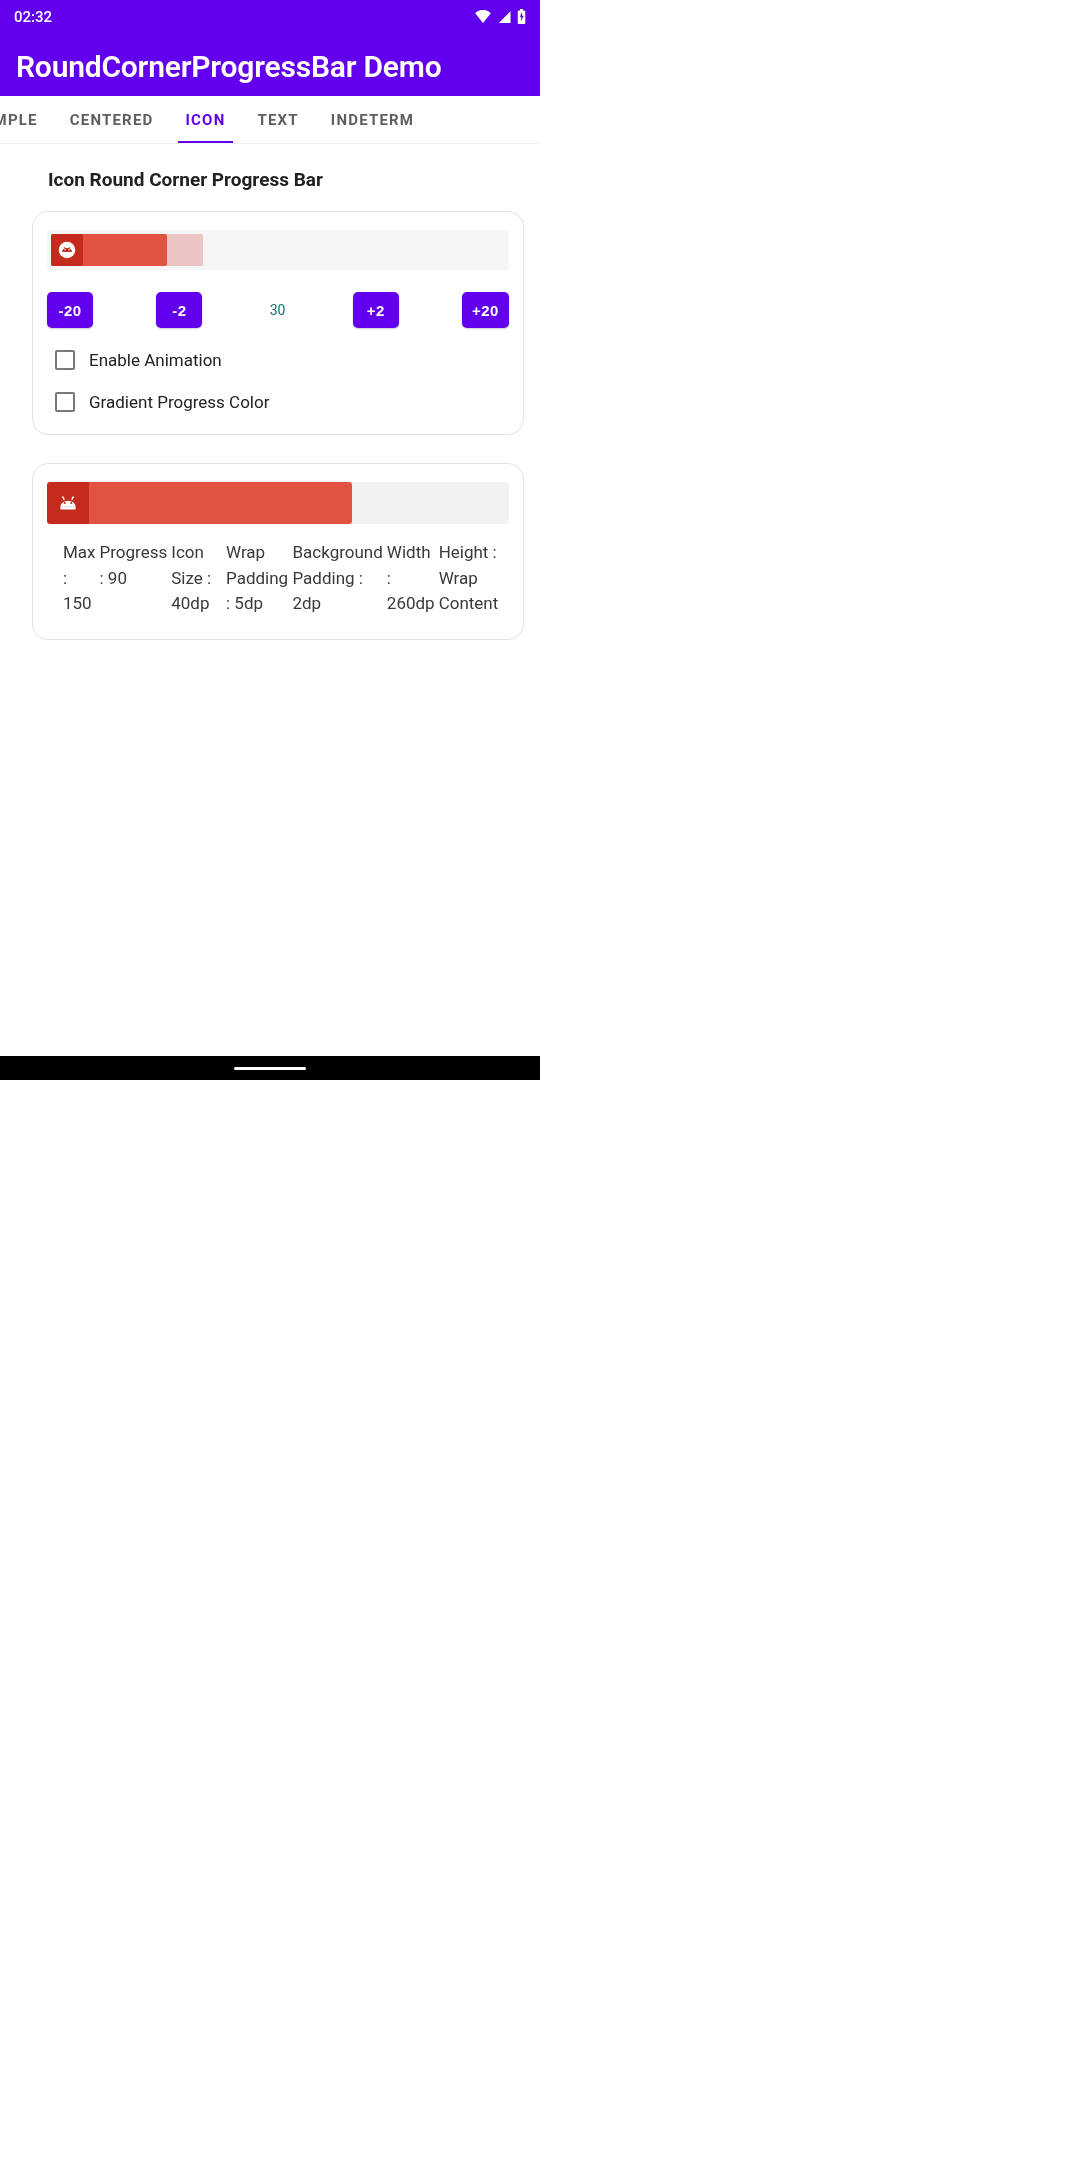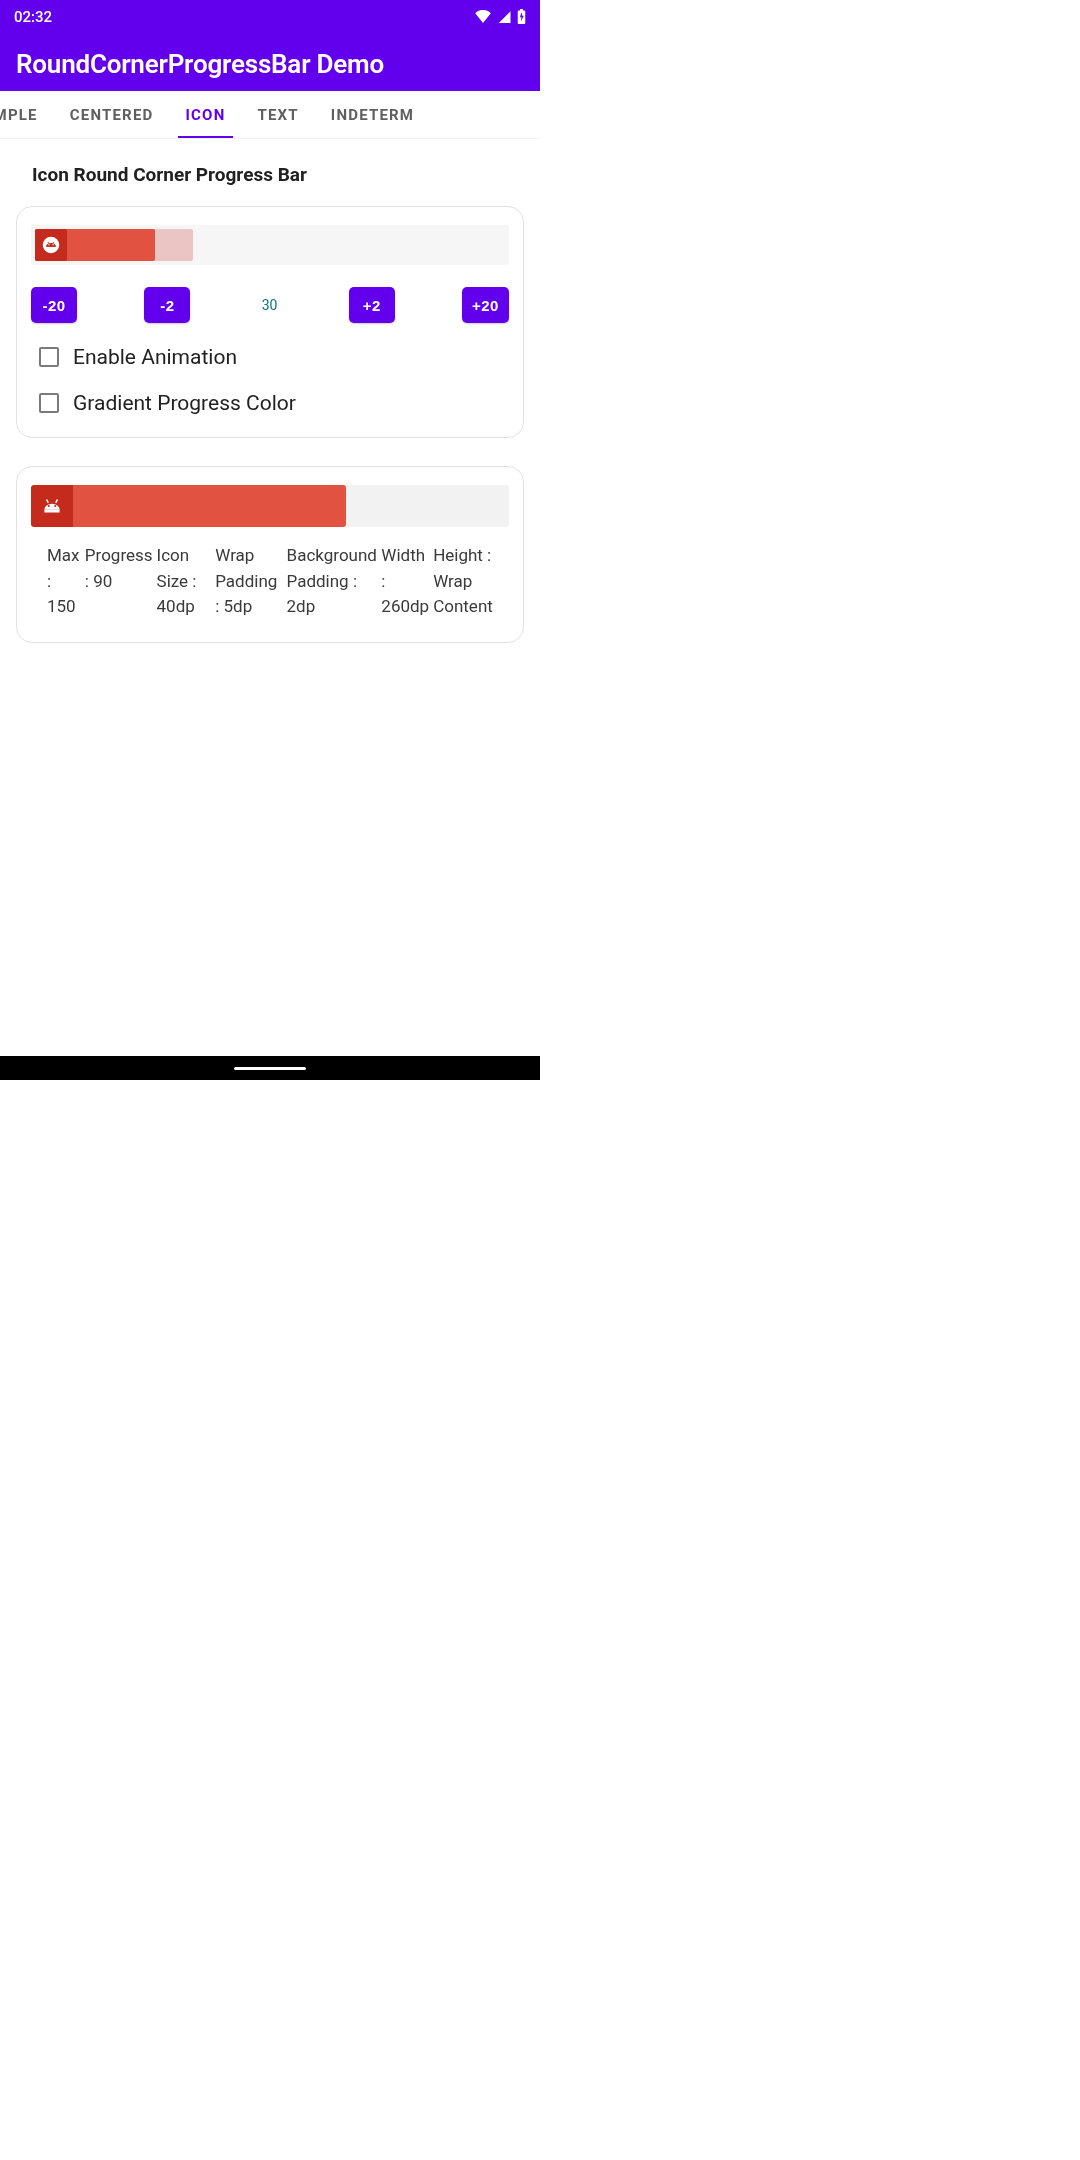--- a/index.html
+++ b/index.html
@@ -6,31 +6,31 @@
   html, body { width: 540px; height: 1080px; font-family: Roboto, "Helvetica Neue", Arial, sans-serif; background: #ffffff; overflow: hidden; }
   .screen { width: 540px; height: 1080px; display: flex; flex-direction: column; position: relative; }
 
   
   .status-bar { height: 33px; background: #6200EE; color: #fff; display: flex; align-items: center; justify-content: space-between; padding: 0 14px; font-size: 15px; font-weight: 500; }
   .status-right { display: flex; align-items: center; gap: 6px; }
   .status-right svg { display: block; }
 
   
   .app-bar { background: #6200EE; color: #fff; padding: 16px 16px 12px 16px; }
-  .app-title { font-size: 26px; font-weight: 600; letter-spacing: -0.2px; }
+  .app-title { font-size: 30px; font-weight: 600; letter-spacing: -0.2px; }
 
   
   .tabs { display: flex; align-items: center; height: 48px; border-bottom: 1px solid rgba(0,0,0,0.05); overflow: hidden; position: relative; }
   .tab { flex: 0 0 auto; padding: 0 16px; height: 48px; display: flex; align-items: center; justify-content: center; font-size: 15px; font-weight: 700; letter-spacing: 1.2px; color: #5f5f5f; cursor: pointer; white-space: nowrap; }
   .tab.active { color: #6200EE; position: relative; }
   .tab.active::after { content: ""; position: absolute; left: 8px; right: 8px; bottom: 0; height: 3px; background: #6200EE; }
   .tabs-row { display: flex; margin-left: -28px; }
 
   
-  .content { flex: 1; overflow: hidden; padding: 24px 16px 0 16px; }
+  .content { flex: 1; overflow: hidden; padding: 24px 16px 0 24px; margin-left: 8px; }
   .section-title { font-size: 19px; font-weight: 700; color: #212121; margin-left: 16px; margin-bottom: 20px; }
 
   .card { border: 1px solid #e2e2e2; border-radius: 16px; padding: 18px 14px 22px 14px; margin-bottom: 28px; background: #fff; }
 
   
   .pbar-wrap { background: #f6f6f6; border-radius: 3px; height: 40px; position: relative; overflow: hidden; }
   .pbar-secondary { position: absolute; top: 4px; left: 4px; height: 32px; background: #ebc4c4; border-radius: 2px; }
   .pbar-primary { position: absolute; top: 4px; left: 4px; height: 32px; background: #e15241; border-radius: 2px; }
   .pbar-icon-box { position: absolute; top: 4px; left: 4px; width: 32px; height: 32px; background: #c42b1c; border-radius: 2px; display: flex; align-items: center; justify-content: center; }
 
@@ -42,21 +42,21 @@
   .android-icon svg { display: block; }
 
   
   .controls { display: flex; align-items: center; justify-content: space-between; margin-top: 22px; gap: 8px; }
   .btn { background: #6200EE; color: #fff; border: none; border-radius: 5px; height: 36px; min-width: 46px; padding: 0 10px; font-size: 15px; font-weight: 700; letter-spacing: 0.5px; cursor: pointer; box-shadow: 0 1px 2px rgba(0,0,0,0.2); }
   .value-display { font-size: 14px; color: #0f766e; font-weight: 400; flex: 0 0 auto; padding: 0 4px; }
 
   
   .check-row { display: flex; align-items: center; gap: 14px; margin-top: 22px; padding-left: 8px; }
   .checkbox { width: 20px; height: 20px; border: 2.2px solid #7a7a7a; border-radius: 2px; cursor: pointer; }
-  .check-label { font-size: 21px; color: #222; }
+  .check-label { font-size: 17px; color: #222; }
 
   
   .spec-list { margin-top: 16px; padding-left: 16px; display: flex; flex-direction: row; gap: 4px; }
   .spec-line { font-size: 17px; color: #3a3a3a; line-height: 1.5; }
 
   
   .navbar { position: absolute; bottom: 0; left: 0; right: 0; height: 24px; background: #000; display: flex; align-items: center; justify-content: center; }
   .nav-pill { width: 72px; height: 3px; background: #fff; border-radius: 2px; }
 </style>
 </head>

